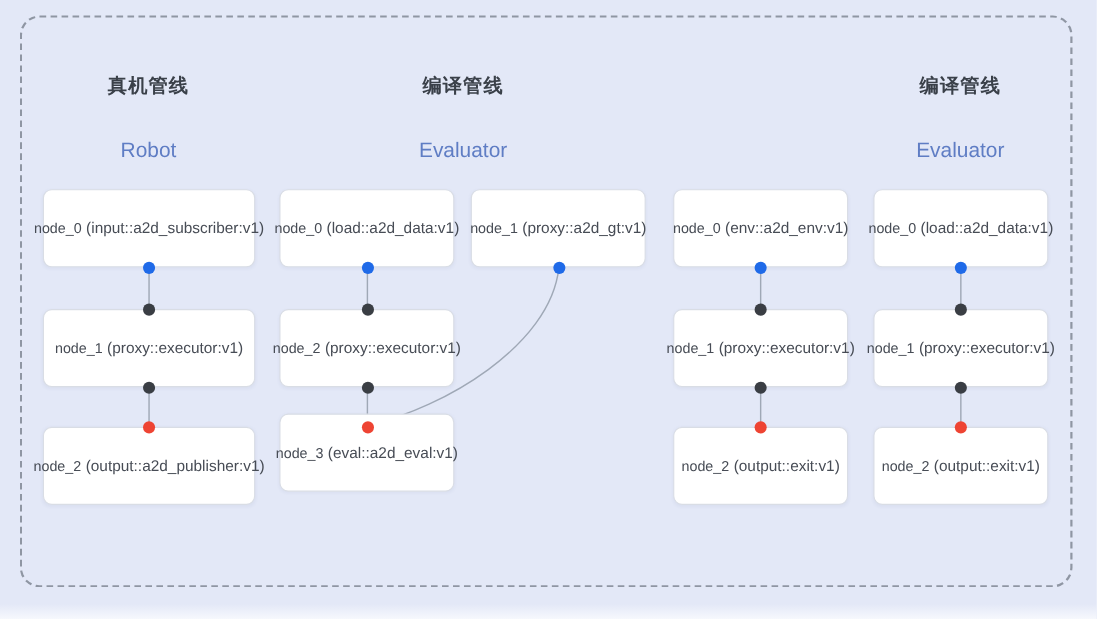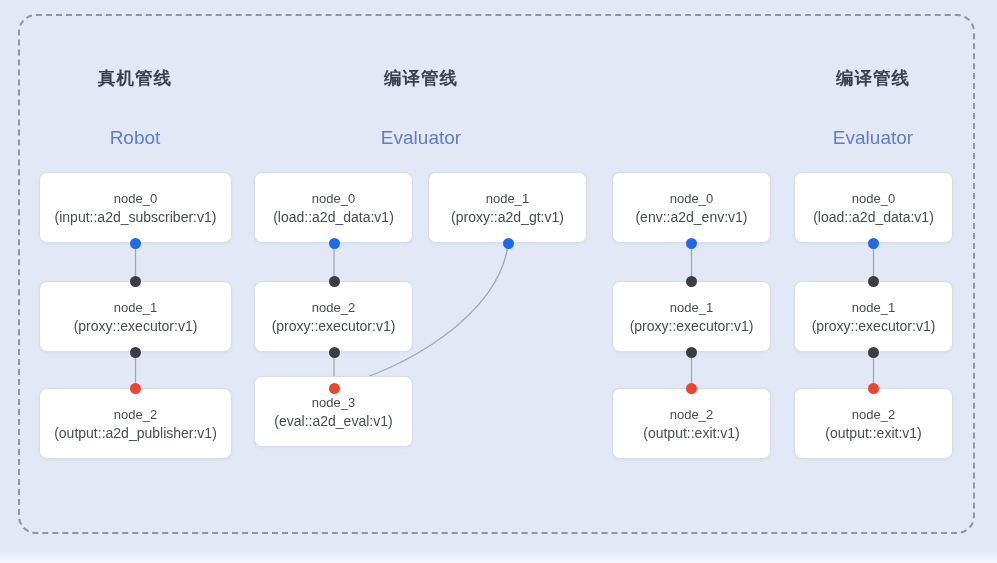--- a/index.html
+++ b/index.html
@@ -46,21 +46,21 @@
     font-size:19px;font-weight:400;
     color:var(--title-en,#5f7dc4);
   }
   .node-box{
     position:absolute;height:71px;
     background:var(--box-bg,#ffffff);
     border:1px solid var(--box-border,#d9dde5);
     border-radius:8px;
     box-sizing:border-box;
     box-shadow:0 1px 3px rgba(60,80,140,0.06);
-    display:flex;flex-direction:column;align-items:center;justify-content:center;
+    display:flex;flex-direction:row;align-items:center;justify-content:center;
     gap:4px;
   }
   .node-name{
     font-size:13px;line-height:15px;
     color:var(--node-text,#474c55);
   }
   .node-type{
     font-size:14px;line-height:15px;
     color:var(--node-text,#474c55);
   }

